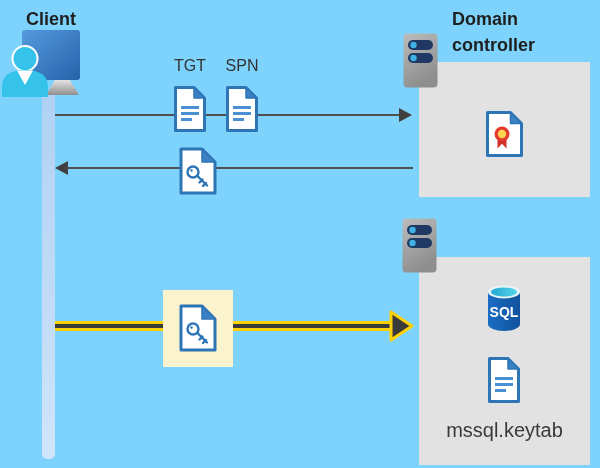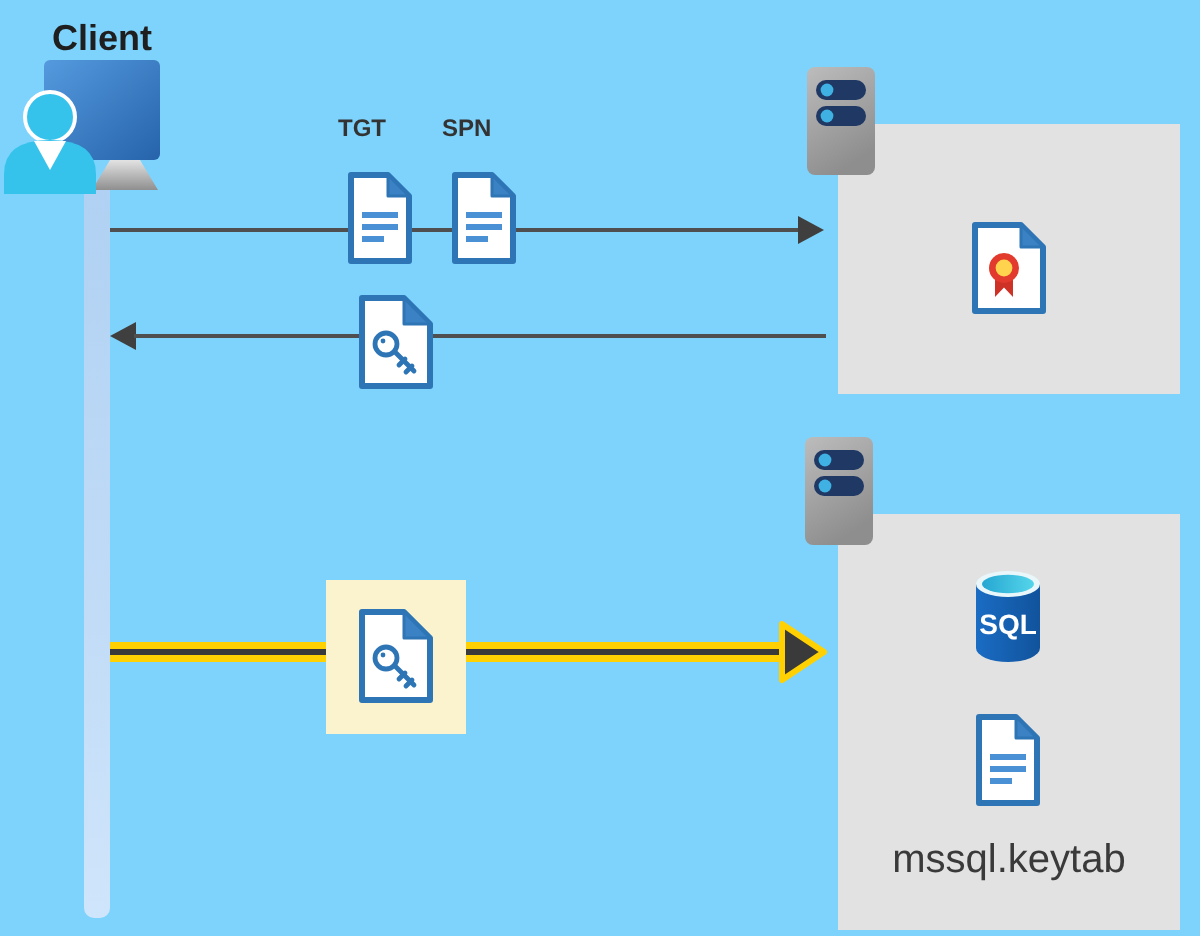--- a/index.html
+++ b/index.html
@@ -2,21 +2,21 @@
 <html><head>
 <meta charset="utf-8">
 <style>
   html,body{margin:0;padding:0;background:#fff;}
   #stage{
     position:relative;width:600px;height:468px;background:#7dd3fc;overflow:hidden;
     font-family:"Liberation Sans",sans-serif;color:#1a1a1a;
   }
   .abs{position:absolute;}
   .node-title{font-weight:bold;font-size:18px;line-height:26px;color:#1f1f1f;}
-  .ticket-label{font-size:12px;color:#333;text-align:left;font-weight:bold;}
+  .ticket-label{font-size:16px;color:#333;text-align:center;}
   .gray-box{background:#e2e2e2;z-index:1;}
   .lifeline{
     background:linear-gradient(180deg,#b0d1f3 0%,#c2dcf7 60%,#cfe5fb 100%);
     border-radius:2px 2px 5px 5px;z-index:1;
   }
   .hline{background:#4f4f4f;height:2px;z-index:2;}
   .arrowhead-right{
     width:0;height:0;border-left:13px solid #3f3f3f;
     border-top:7px solid transparent;border-bottom:7px solid transparent;z-index:2;
   }
@@ -126,20 +126,21 @@
     <path d="M24 3 L24 16 H37 Z" fill="#3b82c4" stroke="#2e75b6" stroke-width="1.5" stroke-linejoin="round"></path>
     <g stroke="#2e75b6" stroke-width="2.4" fill="none" stroke-linecap="round">
       <circle cx="15" cy="26" r="5.5"></circle>
       <path d="M19.5 30 L29 39.5"></path>
       <path d="M24.5 33.5 L21.5 36.5"></path>
       <path d="M28 37 L25 40"></path>
     </g>
     <circle cx="13.5" cy="24.5" r="1.2" fill="#2e75b6"></circle>
   </svg>
 
+  <div class="abs label node-title" style="left:452px;top:6px;width:125px;">Domain controller</div>
   <svg class="abs icon" style="left:403px;top:33px;" width="35" height="55" viewBox="0 0 35 55">
     <rect x="0.5" y="0.5" width="34" height="54" rx="4" fill="url(#gserv)"></rect>
     <rect x="5" y="7" width="25" height="10" rx="5" fill="#1f3864"></rect>
     <circle cx="10.5" cy="12" r="3.2" fill="#3fb1e3"></circle>
     <rect x="5" y="20" width="25" height="10" rx="5" fill="#1f3864"></rect>
     <circle cx="10.5" cy="25" r="3.2" fill="#3fb1e3"></circle>
   </svg>
 
   <svg class="abs icon" style="left:485px;top:110px;" width="39" height="48" viewBox="0 0 39 48">
     <path d="M2.5 2.5 H25.5 L36.5 13.5 V45.5 H2.5 Z" fill="#fff" stroke="#2e75b6" stroke-width="3" stroke-linejoin="round"></path>

